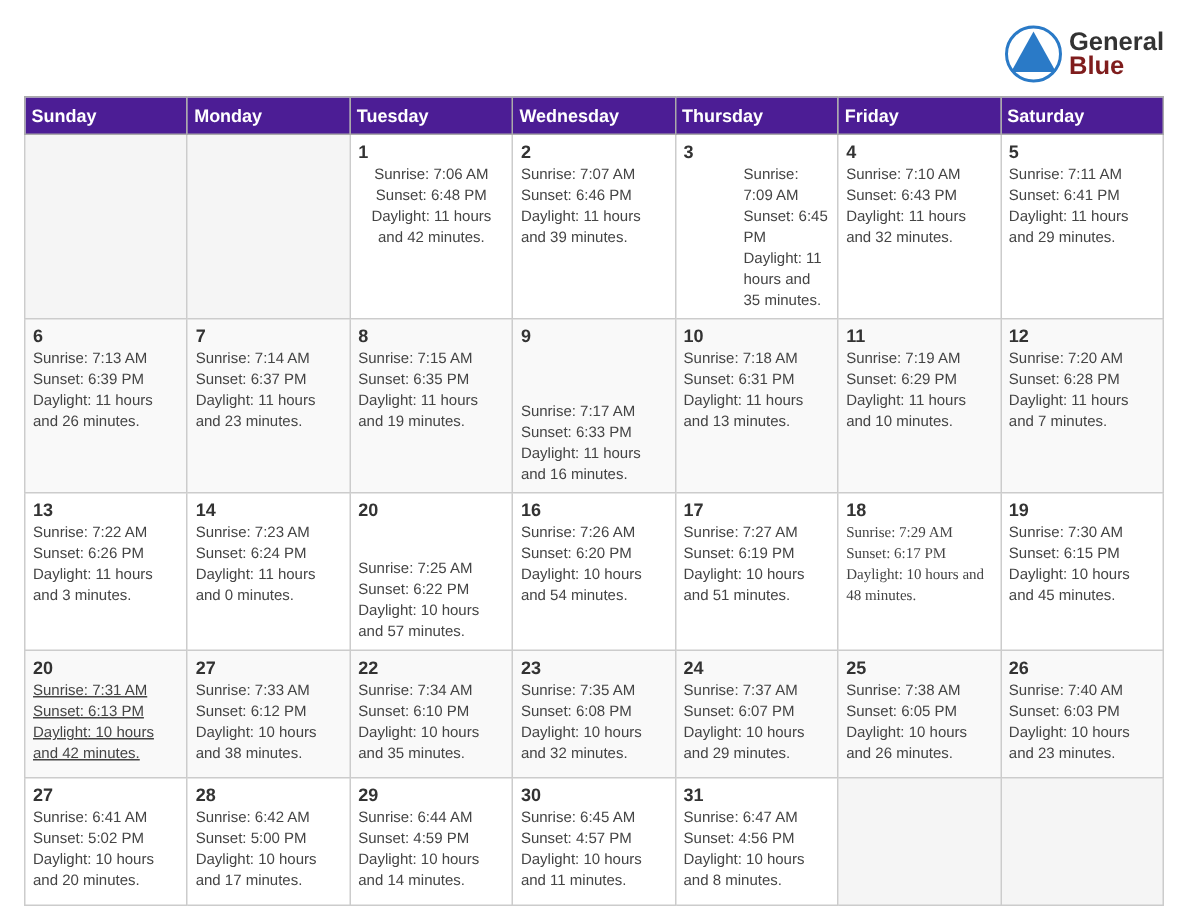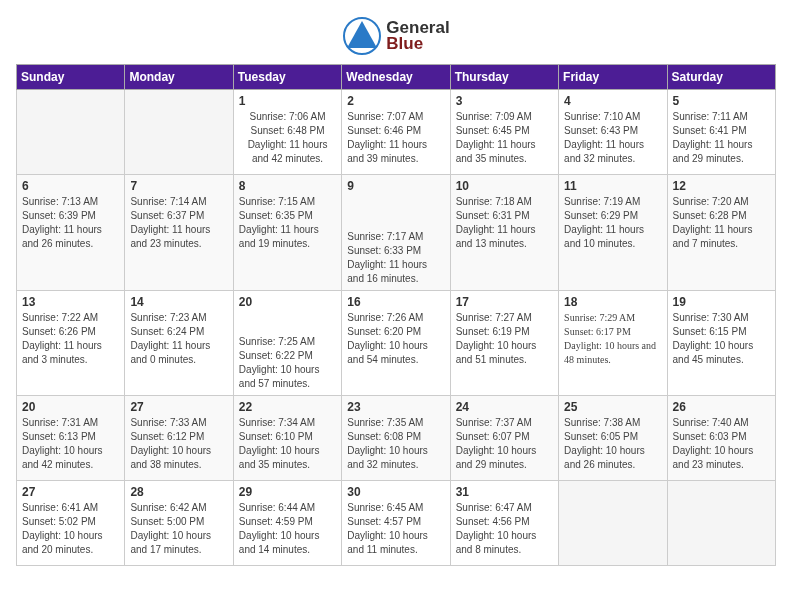--- a/index.html
+++ b/index.html
@@ -5,21 +5,21 @@
     * { box-sizing: border-box; margin: 0; padding: 0; }
     body {
       font-family: Arial, sans-serif;
       background: #fff;
       width: 792px;
       min-height: 612px;
       padding: 16px;
     }
     .header {
       display: flex;
-      justify-content: center;
+      justify-content: flex-end;
       align-items: flex-start;
       margin-bottom: 8px;
     }
     .logo {
       display: flex;
       align-items: center;
       gap: 4px;
     }
     .title-block {
       text-align: right;
@@ -117,21 +117,21 @@
 Daylight: 11 hours and 42 minutes.</div>
         </td>
         <td>
           <span class="day-num">2</span>
           <div class="day-info" style="white-space: pre-line;">Sunrise: 7:07 AM
 Sunset: 6:46 PM
 Daylight: 11 hours and 39 minutes.</div>
         </td>
         <td>
           <span class="day-num">3</span>
-          <div class="day-info" style="white-space: pre-line;">Sunrise: 7:09 AM
+          <div class="day-info" style="white-space: pre-line; margin-left: 40px;">Sunrise: 7:09 AM
 Sunset: 6:45 PM
 Daylight: 11 hours and 35 minutes.</div>
         </td>
         <td>
           <span class="day-num">4</span>
           <div class="day-info" style="white-space: pre-line;">Sunrise: 7:10 AM
 Sunset: 6:43 PM
 Daylight: 11 hours and 32 minutes.</div>
         </td>
         <td>
@@ -225,21 +225,21 @@
         <td>
           <span class="day-num">19</span>
           <div class="day-info" style="white-space: pre-line;">Sunrise: 7:30 AM
 Sunset: 6:15 PM
 Daylight: 10 hours and 45 minutes.</div>
         </td>
       </tr>
       <tr>
         <td>
           <span class="day-num">20</span>
-          <div class="day-info" style="white-space: pre-line;">Sunrise: 7:31 AM
+          <div class="day-info" style="white-space: pre-line; text-decoration: underline;">Sunrise: 7:31 AM
 Sunset: 6:13 PM
 Daylight: 10 hours and 42 minutes.</div>
         </td>
         <td>
           <span class="day-num">27</span>
           <div class="day-info" style="white-space: pre-line;">Sunrise: 7:33 AM
 Sunset: 6:12 PM
 Daylight: 10 hours and 38 minutes.</div>
         </td>
         <td>

